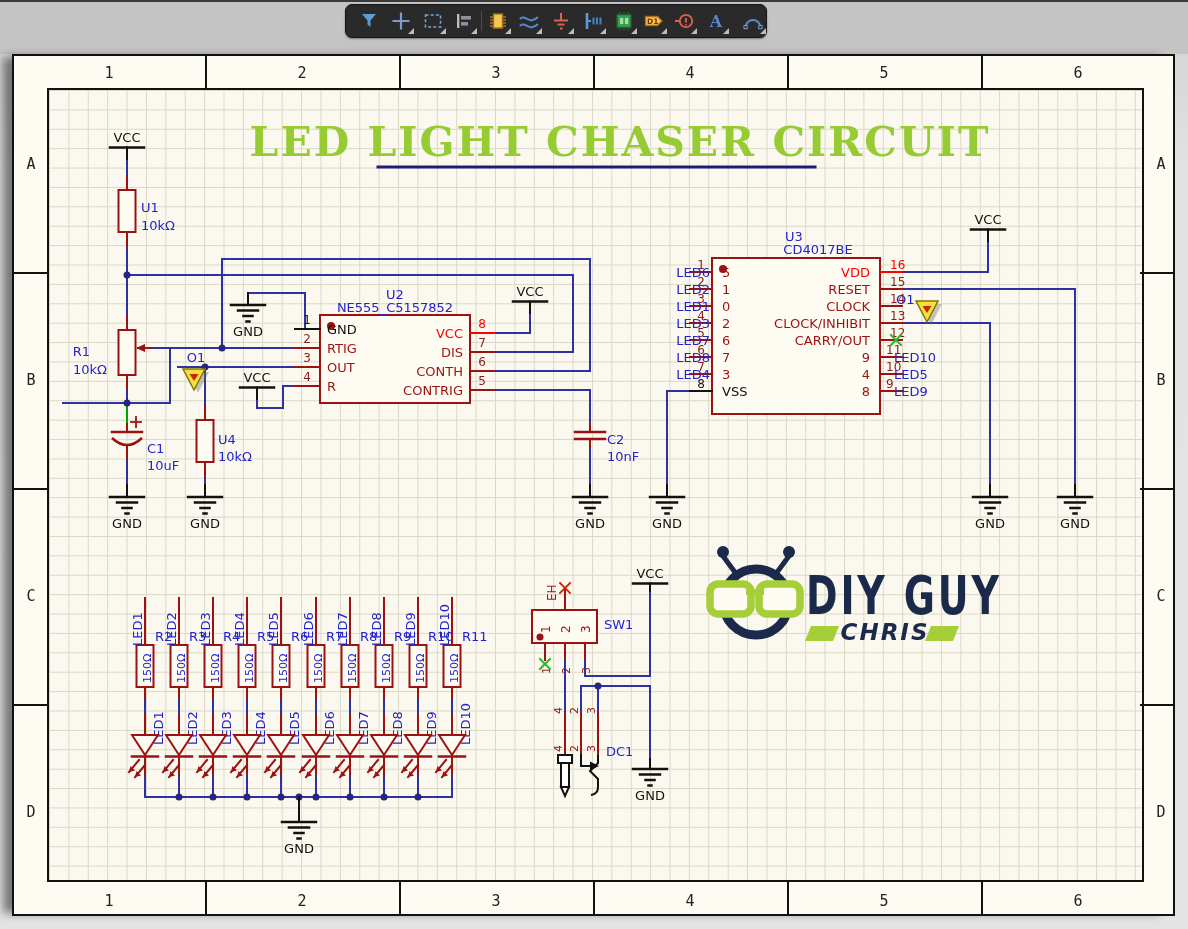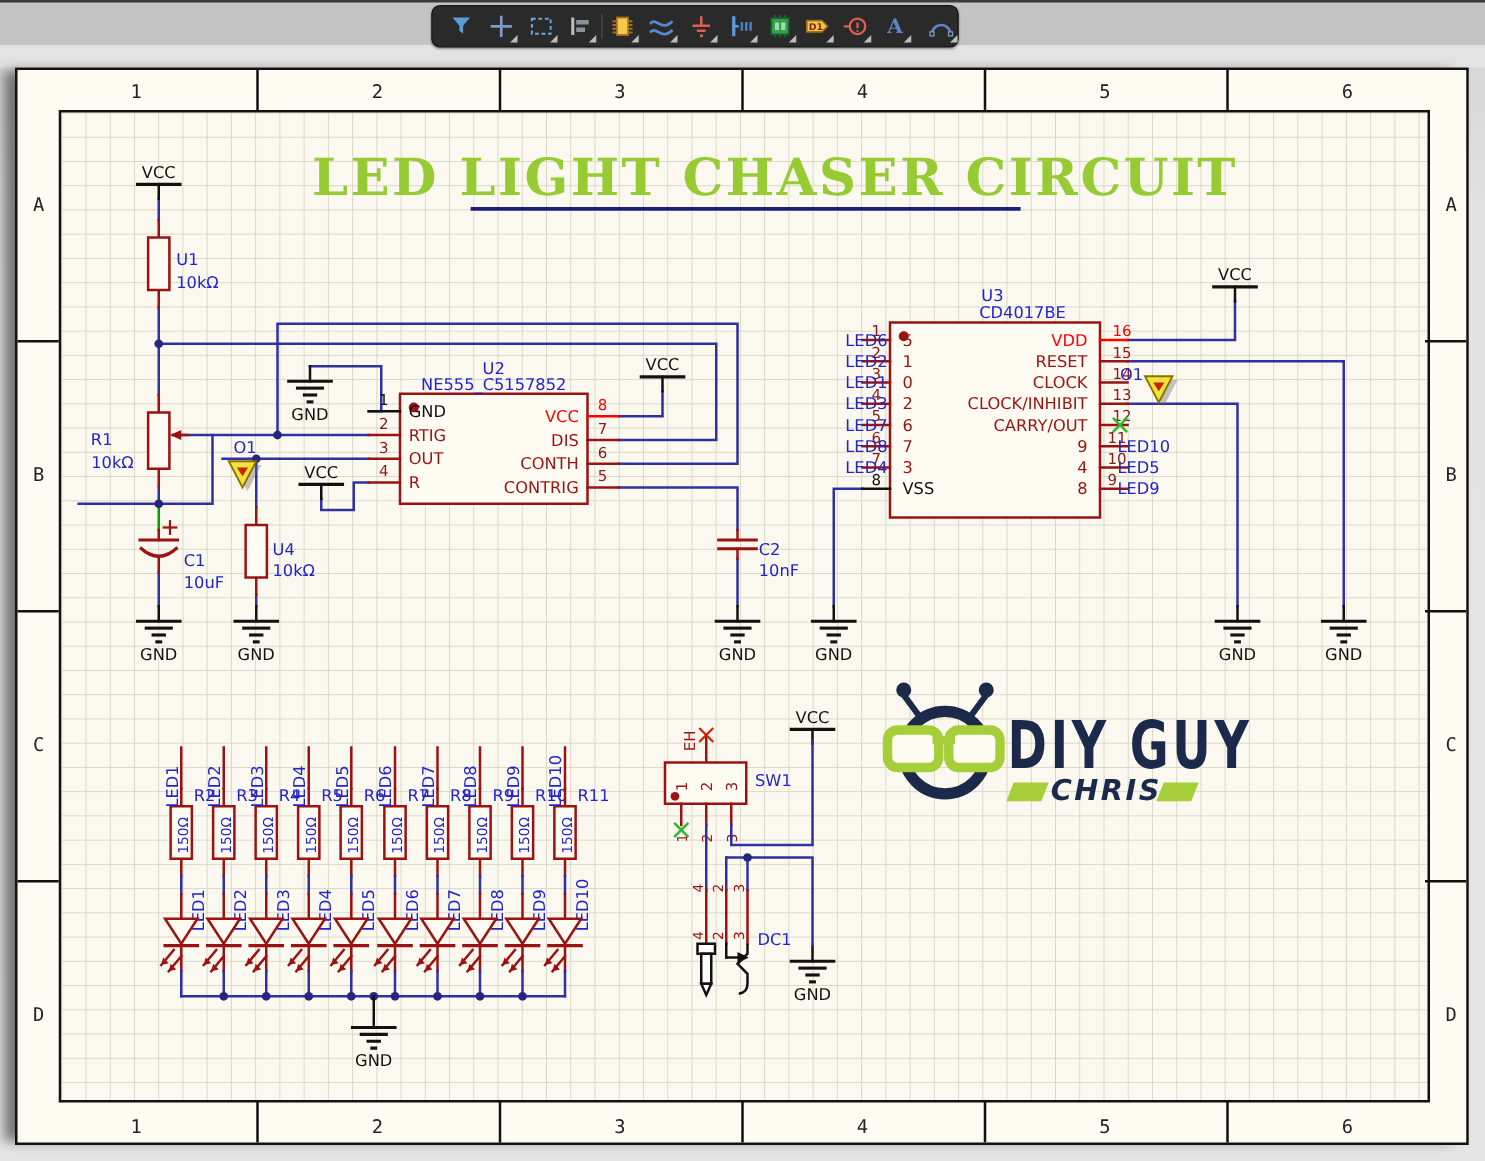--- a/index.html
+++ b/index.html
@@ -1,18 +1,18 @@
 <!DOCTYPE html>
 <html><head>
 <meta charset="utf-8">
 <style>
   html,body{margin:0;padding:0;}
   body{width:1188px;height:929px;position:relative;overflow:hidden;
        font-family:"DejaVu Sans",sans-serif;background:#E3E3E3;}
-  #topband{position:absolute;left:0;top:0;width:1188px;height:36px;background:#C4C4C4;}
+  #topband{position:absolute;left:0;top:0;width:1188px;height:54px;background:#C4C4C4;}
   #topline{position:absolute;left:0;top:0;width:1188px;height:2px;background:#3A3A3A;}
   #toolbar{position:absolute;left:345px;top:4px;width:420px;height:32px;background:#2A2A2A;
            border:1px solid #171717;border-radius:7px;box-shadow:0 1px 2px rgba(0,0,0,.4);}
   .tbtn{position:absolute;top:3px;width:26px;height:26px;border-radius:4px;}
   .tbtn svg{position:absolute;left:2px;top:2px;}
   .dd{position:absolute;right:0px;bottom:0px;width:0;height:0;
       border-left:6px solid transparent;border-bottom:6px solid #BDBDBD;}
   .tsep{position:absolute;top:6px;width:1px;height:20px;background:#4D4D4D;}
   #canvas{position:absolute;left:0;top:54px;width:1188px;height:875px;
           background:linear-gradient(180deg,#D6D6D6 0,#E2E2E2 120px,#E4E4E4 100%);}

